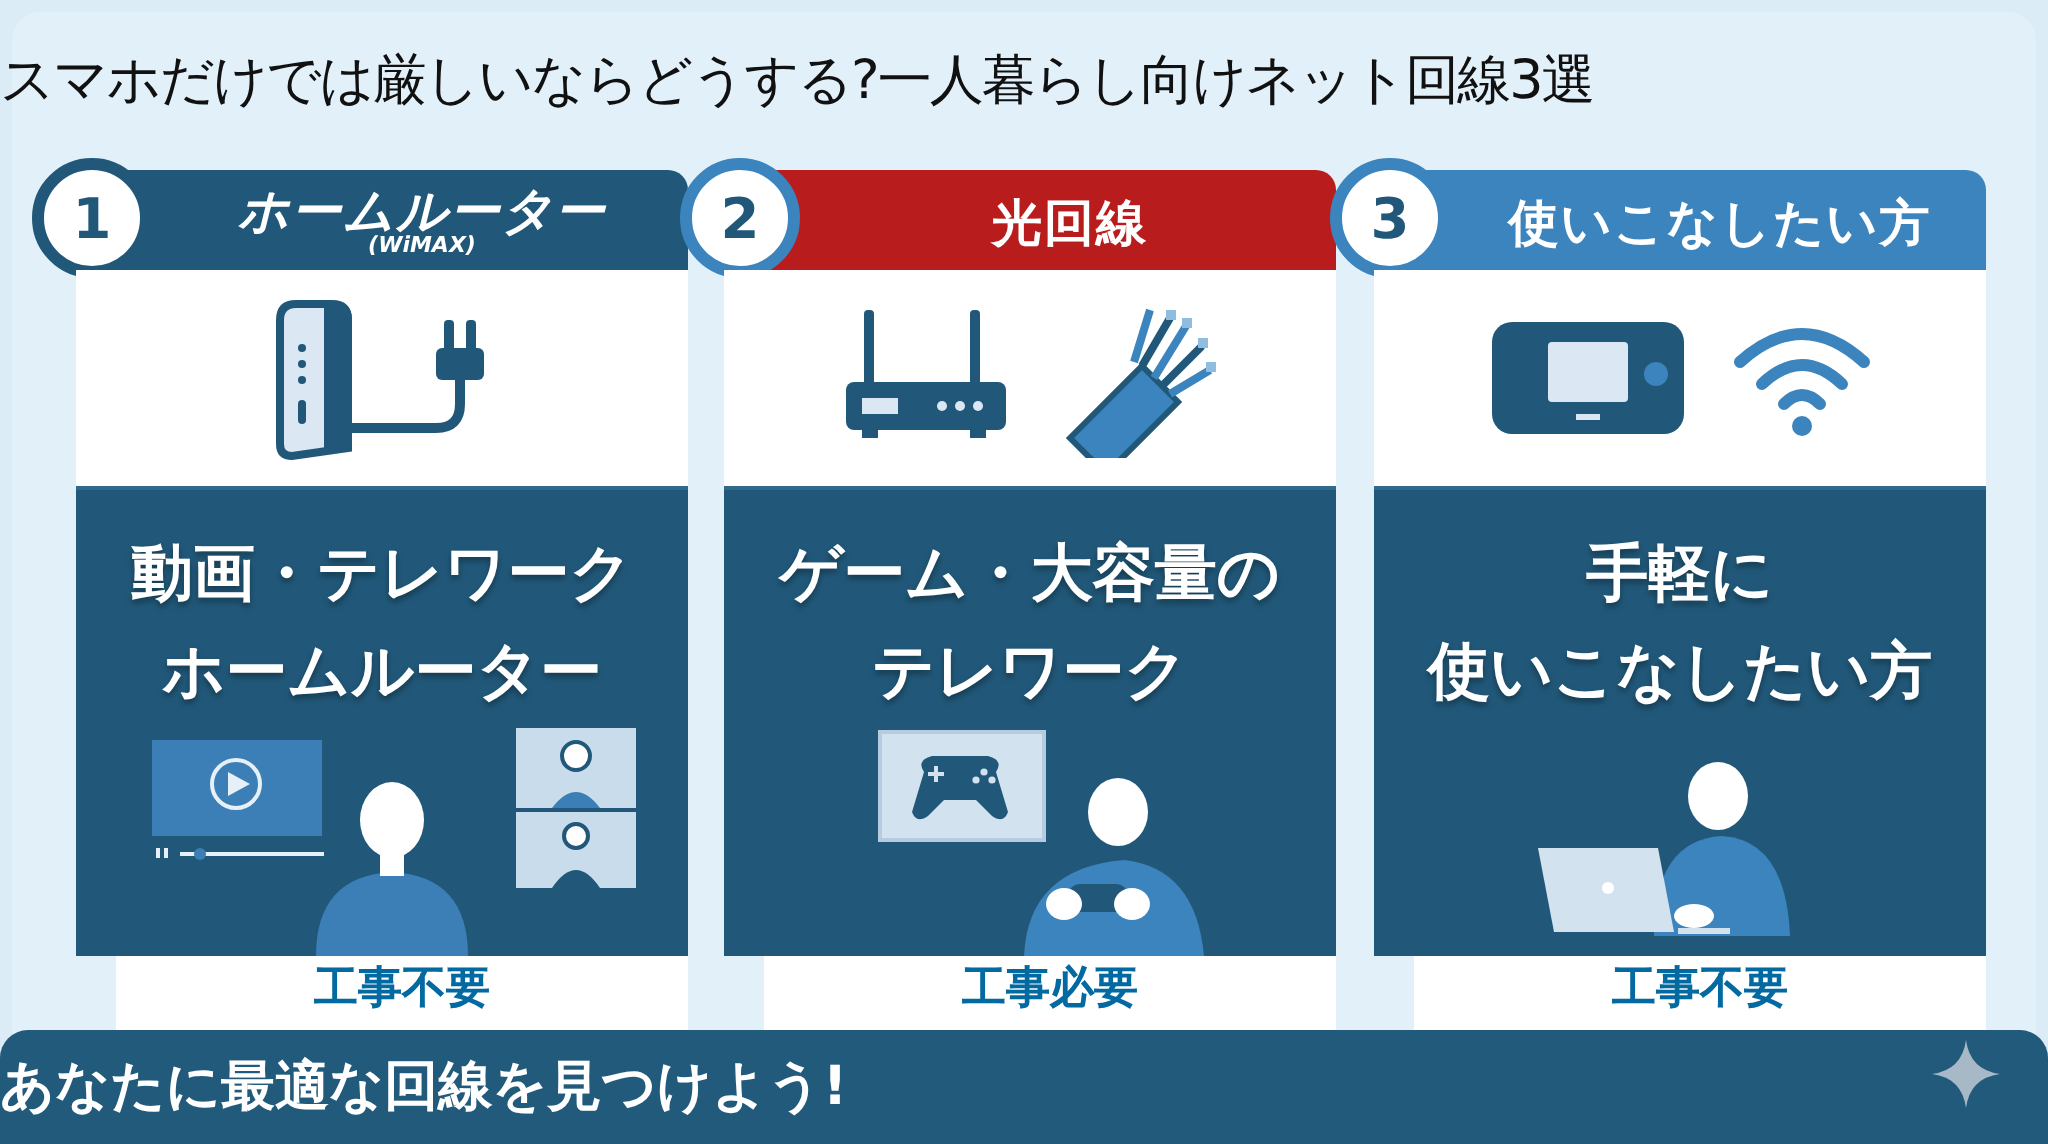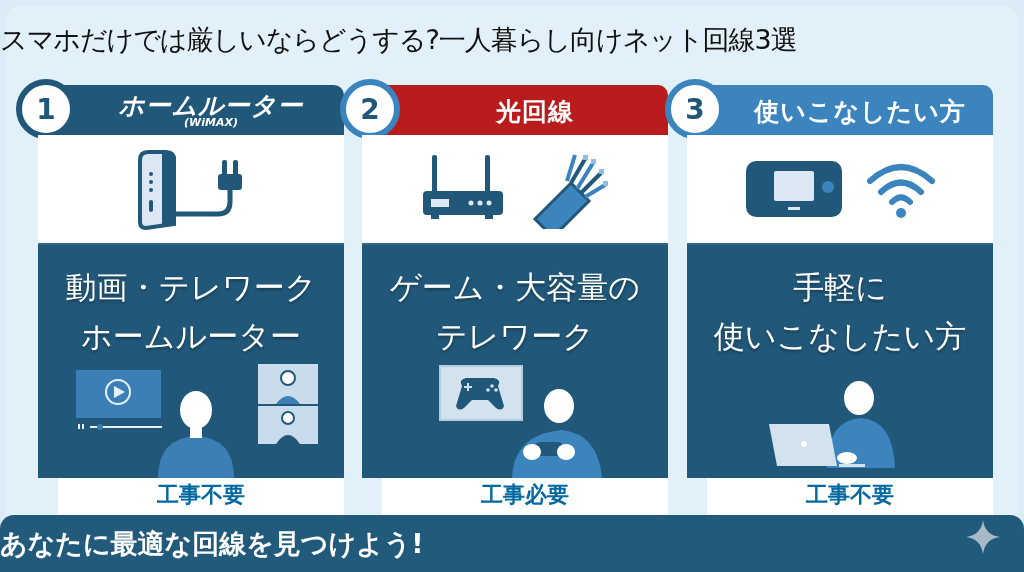--- a/index.html
+++ b/index.html
@@ -46,21 +46,21 @@
     background: #fff;
     display: flex; align-items: center; justify-content: center; gap: 22px;
   }
   .card .panel {
     position: absolute; left: 0; right: 0; top: 158px; height: 235px;
     background: #215879;
     border-top: 2px solid #2f6a8c;
   }
   .card .panel .headline {
     position: absolute; left: 0; right: 0; top: 18px;
-    text-align: center; color: #fff; font-weight: normal;
+    text-align: center; color: #fff; font-weight: bold;
     font-size: 31px; line-height: 49px; letter-spacing: 0px;
     text-shadow: 0 2px 3px rgba(0,0,0,0.35);
   }
   .card .panel .illus {
     position: absolute; left: 0; right: 0; bottom: 0; height: 120px;
   }
   .card .footer {
     position: absolute; left: 0; right: 0; top: 393px; height: 50px;
     background: #fff; border-radius: 0 0 8px 8px;
     text-align: center; font-weight: bold; font-size: 22px; color: #0369a1;

